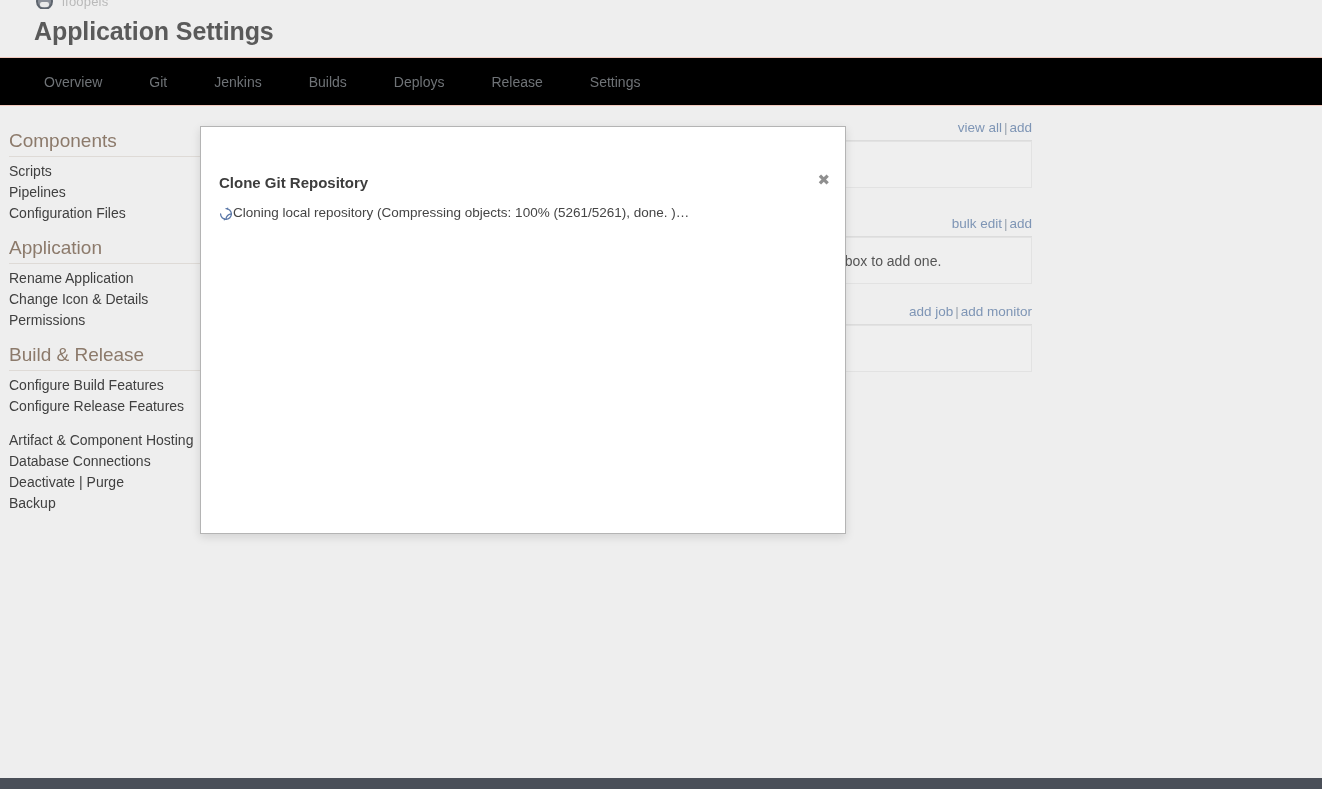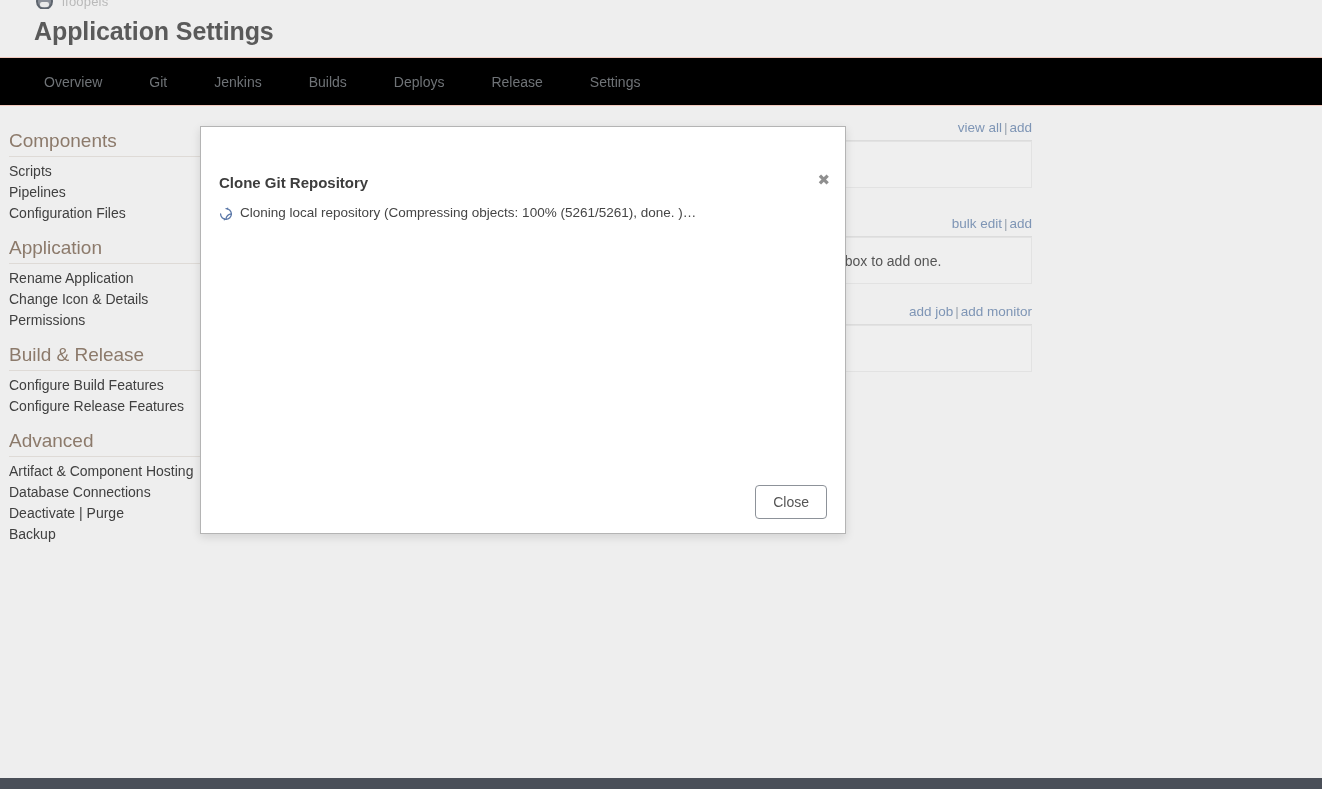--- a/index.html
+++ b/index.html
@@ -162,21 +162,21 @@
     position: absolute; right: 15px; top: 14px;
     font-size: 15px; font-weight: bold; color: #8f8f8f;
     line-height: 1; cursor: pointer;
     font-family: "DejaVu Sans", sans-serif;
   }
   #modal-body {
     padding: 0 18px;
     height: 300px;
   }
   #status-row {
-    display: flex; align-items: flex-start; gap: 7px;
+    display: flex; align-items: flex-start; 
     font-size: 13.5px; color: #454545;
   }
   #spinner-icon {
     flex: none;
     width: 14px; height: 14px;
     margin-top: 2px;
   }
   #status-text { line-height: 16px; }
   #modal-footer {
     position: absolute; bottom: 0; left: 0; right: 0;
@@ -235,21 +235,20 @@
         <div class="sb-link">Rename Application</div>
         <div class="sb-link">Change Icon &amp; Details</div>
         <div class="sb-link">Permissions</div>
       </div>
       <div class="sb-group">
         <div class="sb-heading">Build &amp; Release</div>
         <div class="sb-link">Configure Build Features</div>
         <div class="sb-link">Configure Release Features</div>
       </div>
       <div class="sb-group">
-        <div class="sb-heading">Advanced</div>
         <div class="sb-link">Artifact &amp; Component Hosting</div>
         <div class="sb-link">Database Connections</div>
         <div class="sb-link">Deactivate | Purge</div>
         <div class="sb-link">Backup</div>
       </div>
     </div>
 
   <div id="content-area">
       <div class="panel-block" style="top: 14px; left: 0px; width: 822px;">
         <div class="panel-actions"><span class="act">view all</span><span class="pipe">|</span><span class="act">add</span></div>
@@ -286,16 +285,13 @@
         <svg width="14" height="14" viewBox="0 0 14 14" aria-hidden="true">
           <path d="M7 1.6 A5.4 5.4 0 1 1 1.6 7" fill="none" stroke="#5b78a8" stroke-width="1.3" stroke-linecap="round"></path>
           <path d="M7 12.4 A5.4 5.4 0 0 1 12.4 7" fill="none" stroke="#5b78a8" stroke-width="1.3" stroke-linecap="round"></path>
           <path d="M9.1 0.3 L7.2 1.7 L9.0 3.1 Z" fill="#5b78a8"></path>
           <path d="M4.9 13.7 L6.8 12.3 L5.0 10.9 Z" fill="#5b78a8"></path>
         </svg>
       </span>
       <span id="status-text">Cloning local repository (Compressing objects: 100% (5261/5261), done. )…</span>
     </div>
   </div>
-  <div id="modal-footer">
-    <button id="close-button">Close</button>
-  </div>
 </div>
 
 </body></html>

